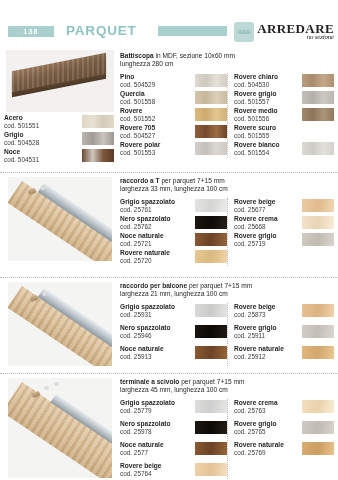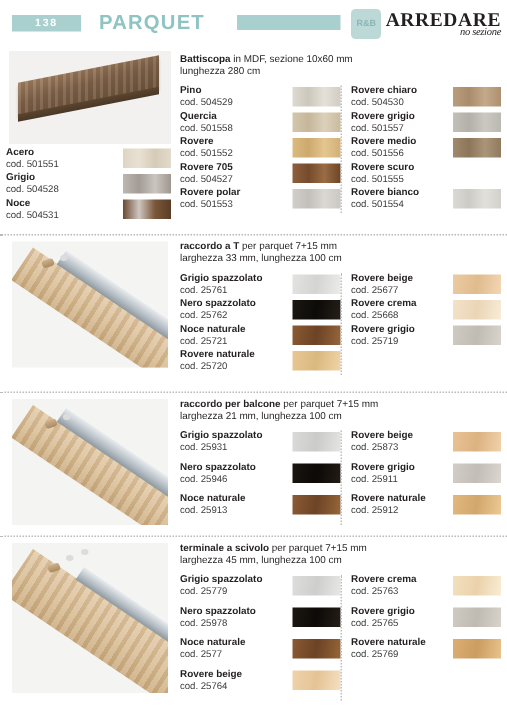--- a/index.html
+++ b/index.html
@@ -14,20 +14,21 @@
     font-family: "Liberation Sans", sans-serif;
     color: #231f20;
     position: relative;
   }
 
   
   .page-header {
     position: relative;
     height: 32px;
     width: 338px;
+    margin-top: 16px;
   }
   .page-num-badge {
     position: absolute;
     left: 8px;
     top: 10px;
     width: 46px;
     height: 11px;
     background: #a9d0cf;
     color: #ffffff;
     font-size: 7px;

